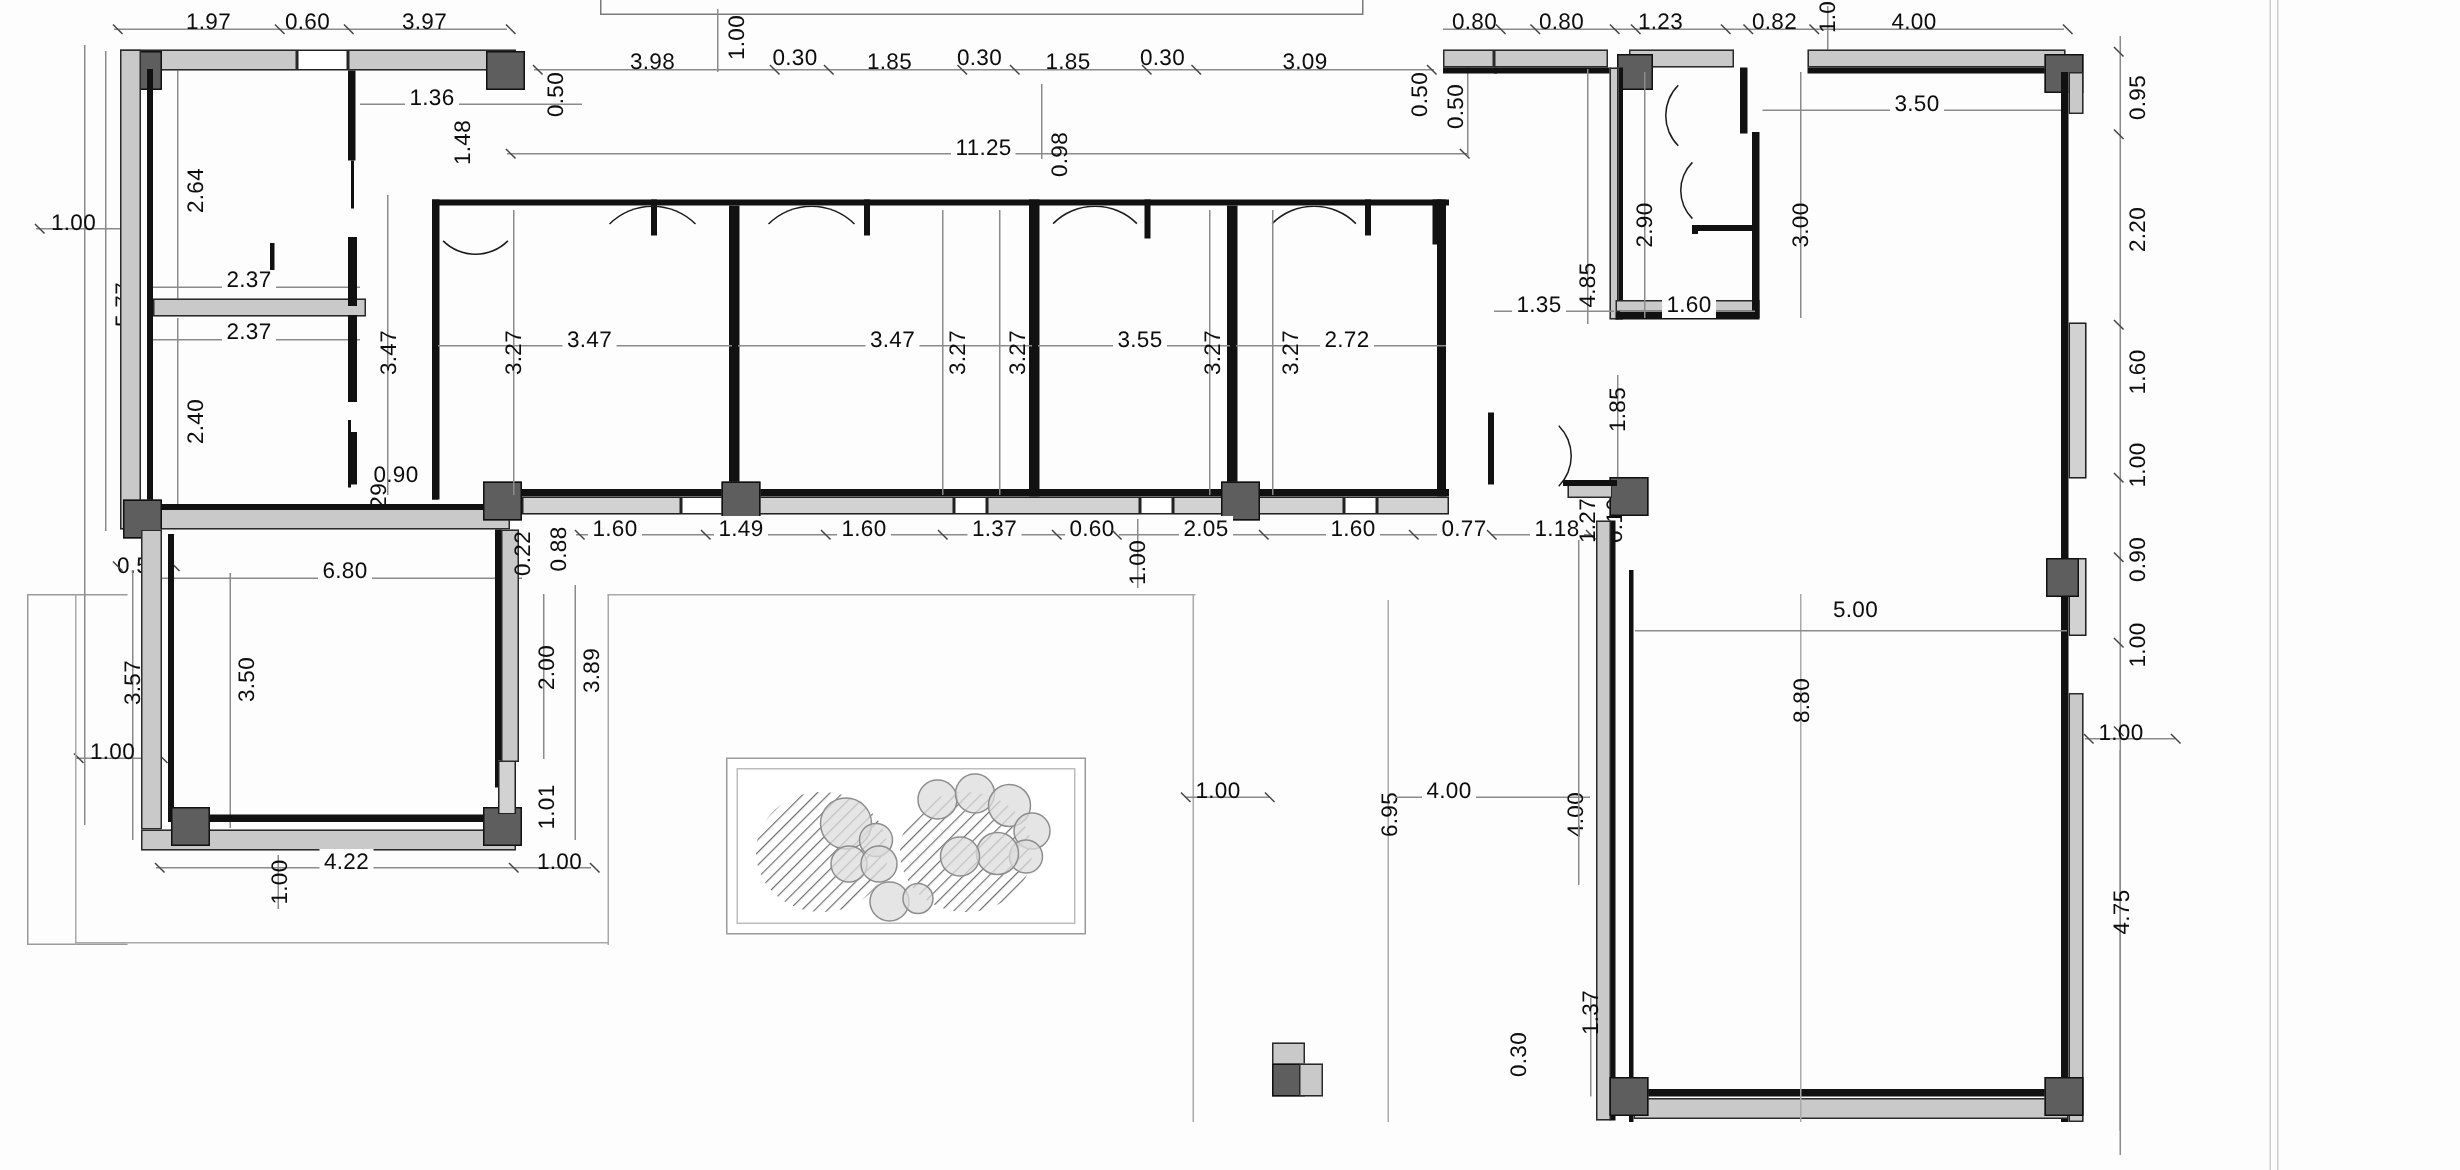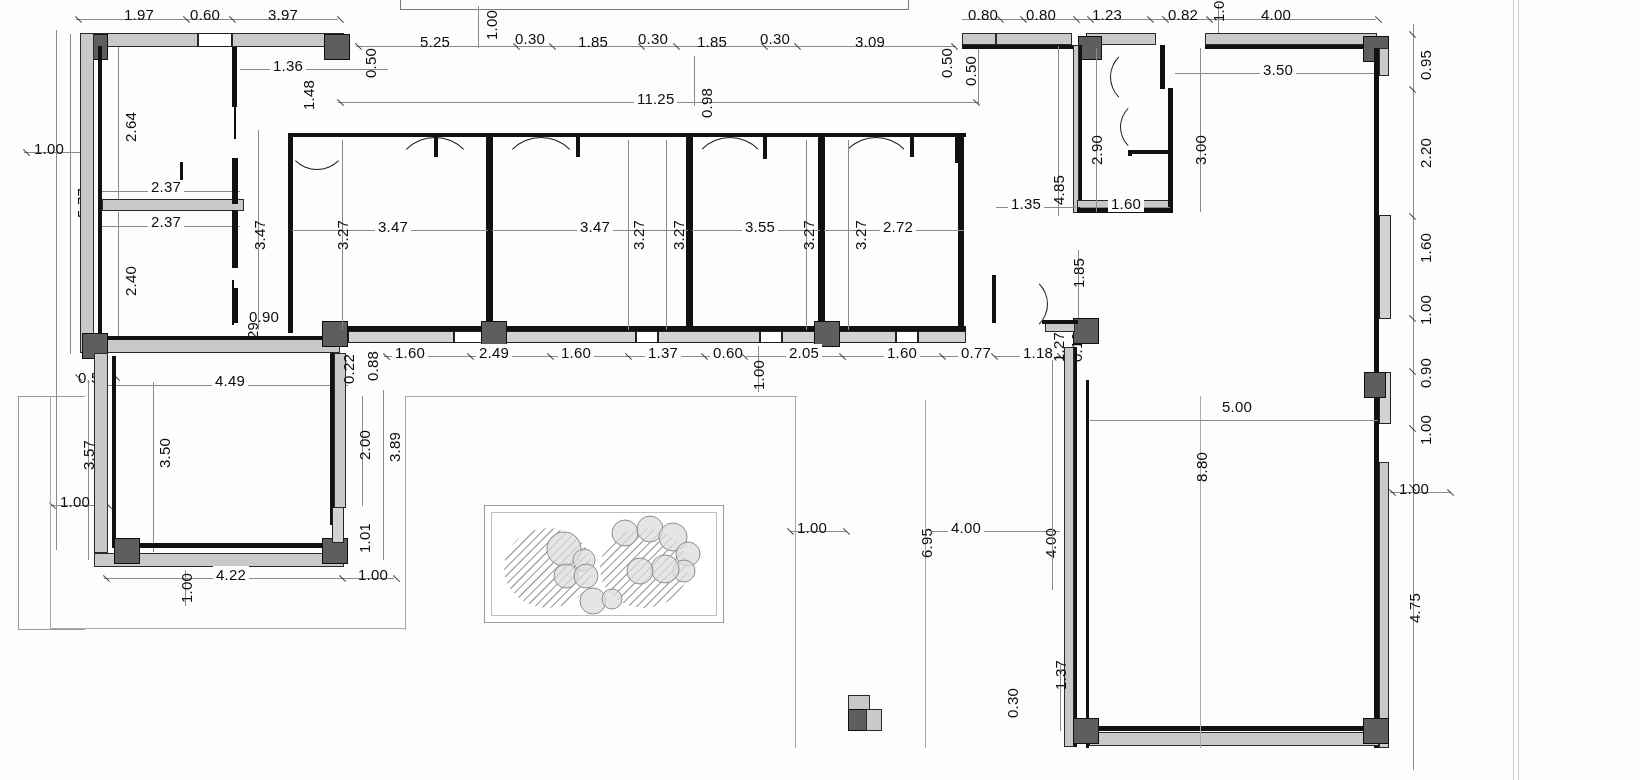--- a/index.html
+++ b/index.html
@@ -51,21 +51,21 @@
   <div class="dimline" style="left:76px;top:19px;width:262px;"></div>
   <div class="dim" style="left:124px;top:6px;">1.97</div>
   <div class="dim" style="left:190px;top:6px;">0.60</div>
   <div class="dim" style="left:268px;top:6px;">3.97</div>
   <div class="tick" style="left:74px;top:19px;"></div>
   <div class="tick" style="left:182px;top:19px;"></div>
   <div class="tick" style="left:228px;top:19px;"></div>
   <div class="tick" style="left:336px;top:19px;"></div>
 
   <div class="dimline" style="left:356px;top:46px;width:600px;"></div>
-  <div class="dim" style="left:420px;top:33px;">5.25</div>
+  <div class="dim" style="left:420px;top:33px;">3.98</div>
   <div class="dim" style="left:515px;top:30px;">0.30</div>
   <div class="dim" style="left:578px;top:33px;">1.85</div>
   <div class="dim" style="left:638px;top:30px;">0.30</div>
   <div class="dim" style="left:697px;top:33px;">1.85</div>
   <div class="dim" style="left:760px;top:30px;">0.30</div>
   <div class="dim" style="left:855px;top:33px;">3.09</div>
   <div class="tick" style="left:354px;top:46px;"></div>
   <div class="tick" style="left:512px;top:46px;"></div>
   <div class="tick" style="left:548px;top:46px;"></div>
   <div class="tick" style="left:637px;top:46px;"></div>
@@ -136,21 +136,21 @@
   <div class="dim" style="left:60px;top:493px;">1.00</div>
   <div class="tick" style="left:48px;top:505px;"></div>
   <div class="tick" style="left:104px;top:505px;"></div>
 
   <div class="dimline" style="left:100px;top:191px;width:140px;"></div>
   <div class="dim bg" style="left:148px;top:178px;">2.37</div>
   <div class="dimline" style="left:100px;top:226px;width:140px;"></div>
   <div class="dim bg" style="left:148px;top:213px;">2.37</div>
 
   <div class="dimline" style="left:108px;top:385px;width:240px;"></div>
-  <div class="dim bg" style="left:212px;top:372px;">4.49</div>
+  <div class="dim bg" style="left:212px;top:372px;">6.80</div>
 
   <div class="dimvline" style="left:258px;top:130px;height:200px;"></div>
   <div class="dim v" style="left:251px;top:250px;">3.47</div>
 
   <div class="dim" style="left:249px;top:308px;">0.90</div>
   <div class="dim v" style="left:244px;top:352px;">0.29</div>
   <div class="dim" style="left:294px;top:338px;">0.75</div>
   <div class="tick" style="left:288px;top:346px;"></div>
   <div class="tick" style="left:330px;top:346px;"></div>
 
@@ -258,21 +258,21 @@
   <div class="dim v" style="left:670px;top:250px;">3.27</div>
   <div class="dimvline" style="left:806px;top:140px;height:190px;"></div>
   <div class="dim v" style="left:800px;top:250px;">3.27</div>
   <div class="dimvline" style="left:848px;top:140px;height:190px;"></div>
   <div class="dim v" style="left:852px;top:250px;">3.27</div>
   <div class="dimvline" style="left:628px;top:140px;height:190px;"></div>
   <div class="dim v" style="left:630px;top:250px;">3.27</div>
 
   <div class="dimline" style="left:384px;top:356px;width:676px;"></div>
   <div class="dim bg" style="left:392px;top:344px;">1.60</div>
-  <div class="dim bg" style="left:476px;top:344px;">2.49</div>
+  <div class="dim bg" style="left:476px;top:344px;">1.49</div>
   <div class="dim bg" style="left:558px;top:344px;">1.60</div>
   <div class="dim bg" style="left:645px;top:344px;">1.37</div>
   <div class="dim bg" style="left:710px;top:344px;">0.60</div>
   <div class="dim bg" style="left:786px;top:344px;">2.05</div>
   <div class="dim bg" style="left:884px;top:344px;">1.60</div>
   <div class="dim bg" style="left:958px;top:344px;">0.77</div>
   <div class="dim bg" style="left:1020px;top:344px;">1.18</div>
   <div class="tick" style="left:382px;top:356px;"></div>
   <div class="tick" style="left:466px;top:356px;"></div>
   <div class="tick" style="left:546px;top:356px;"></div>

